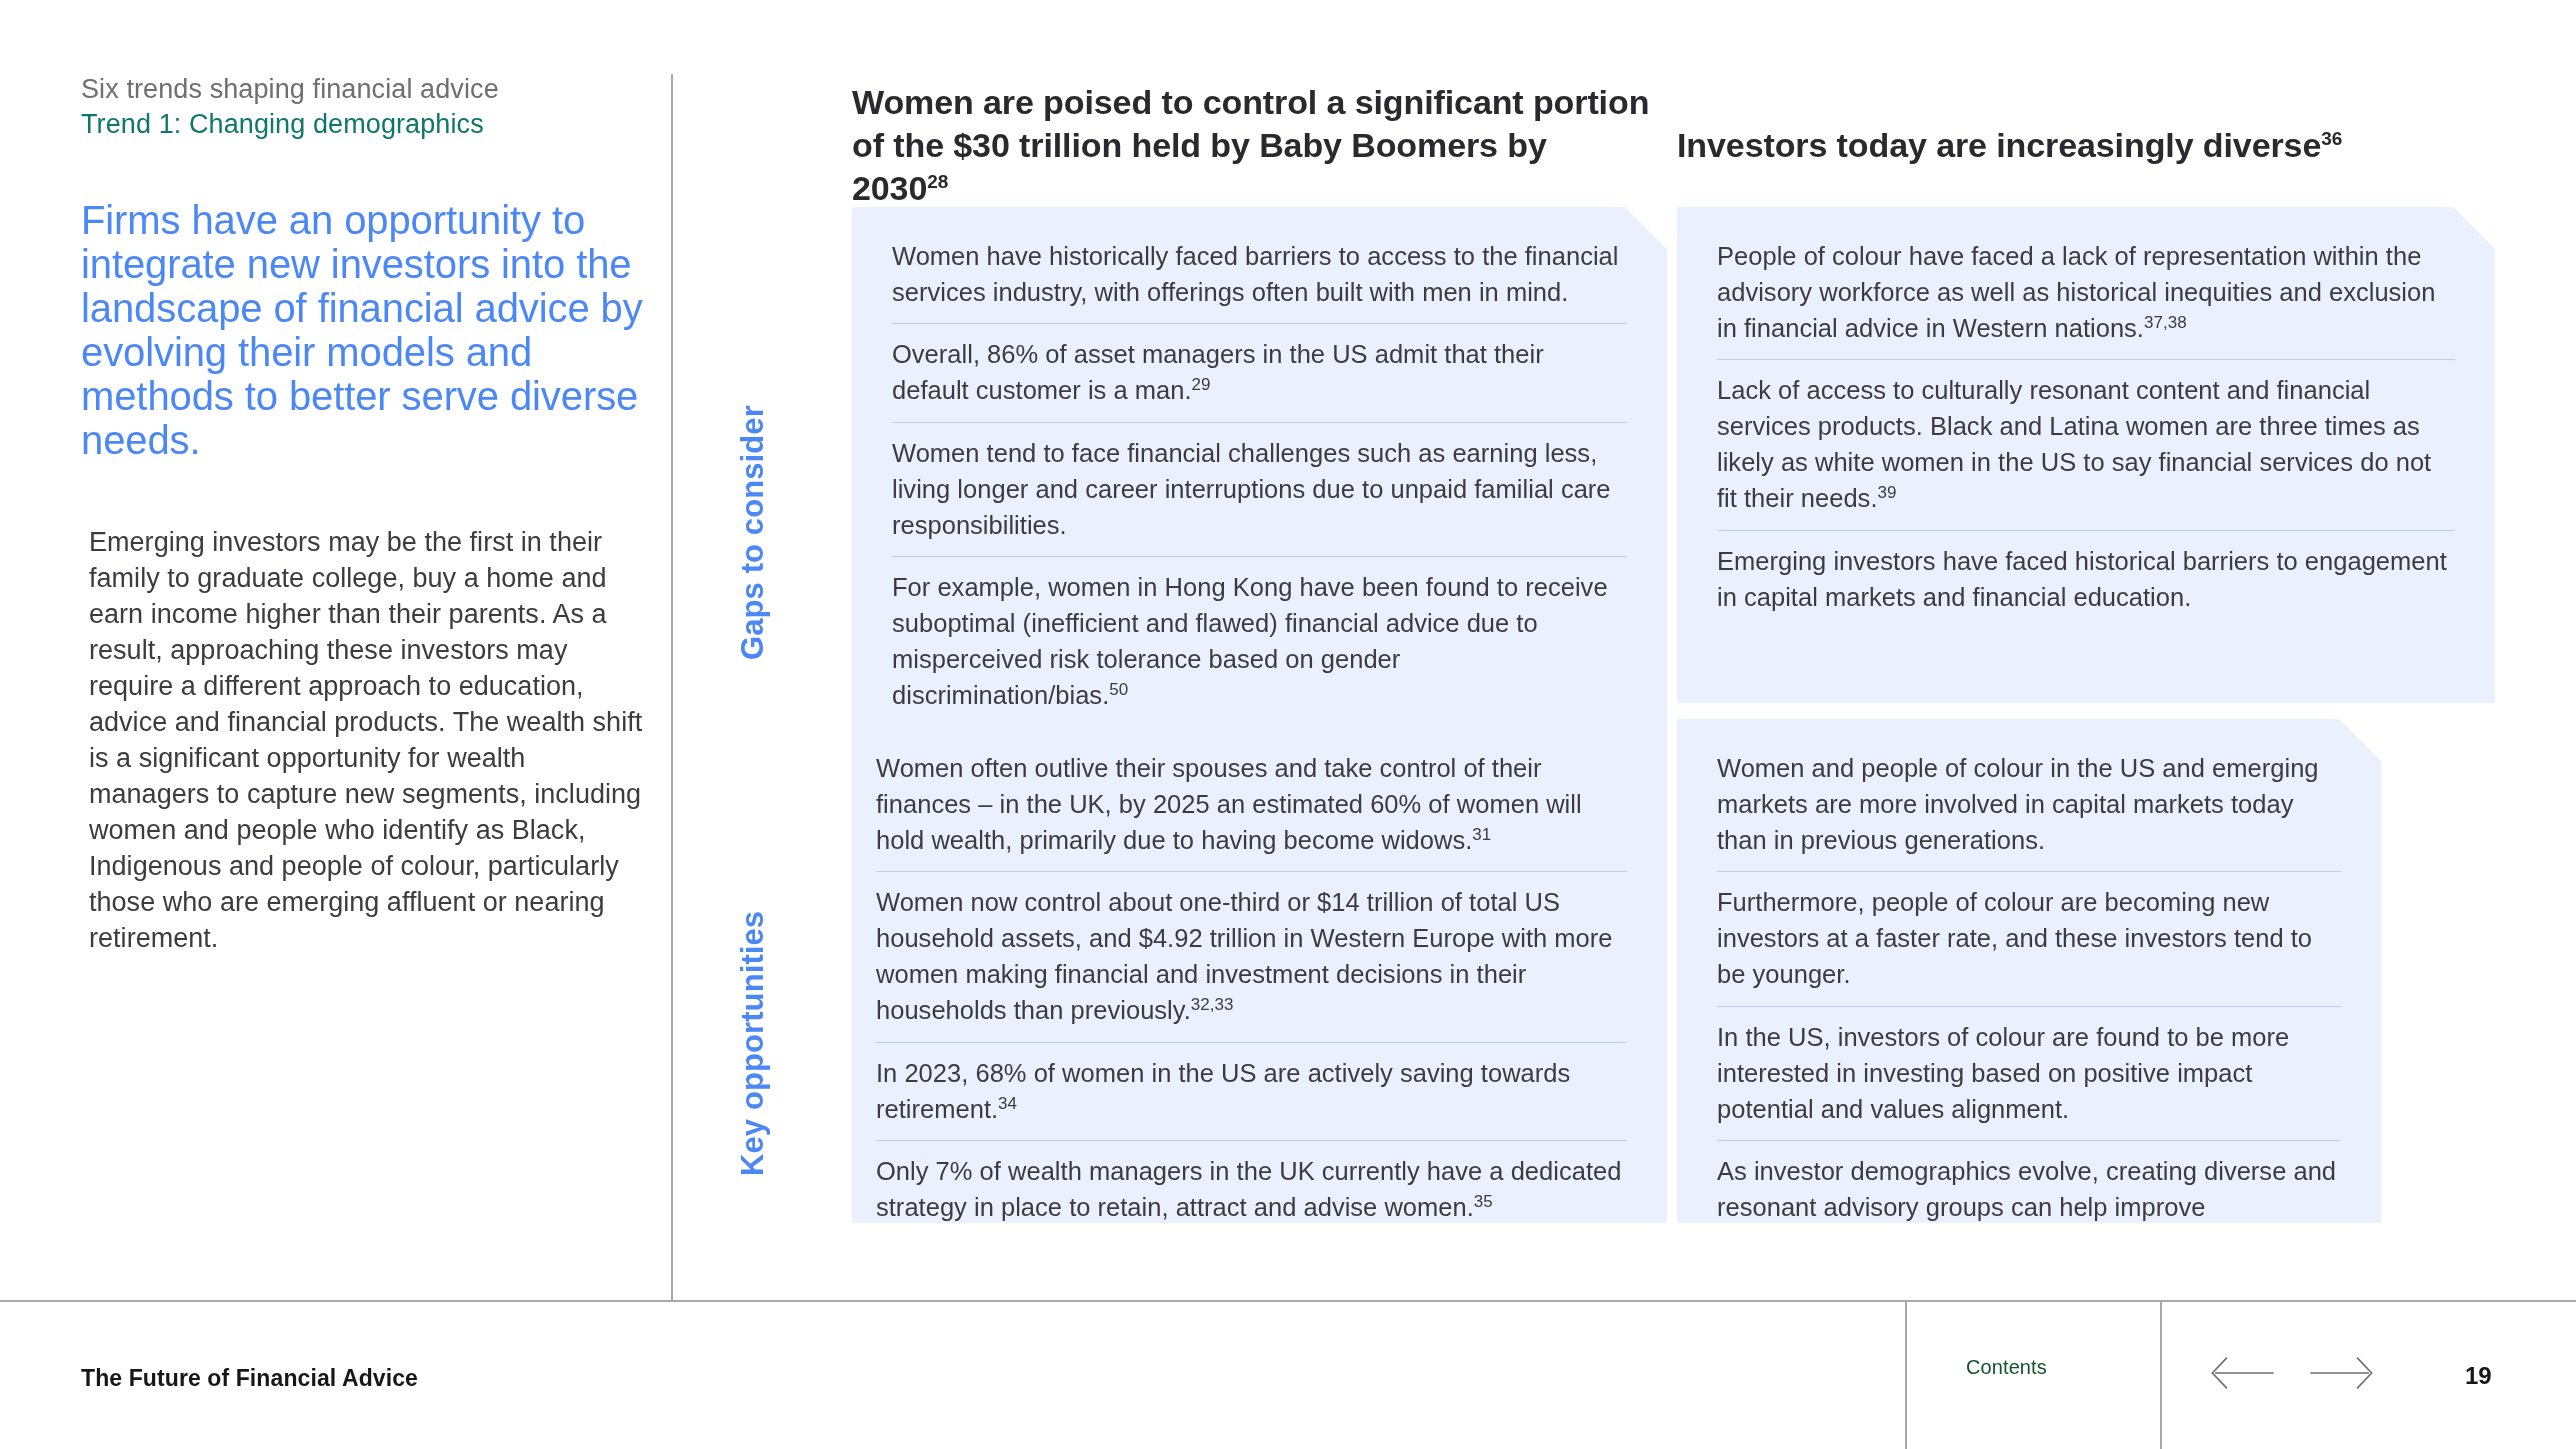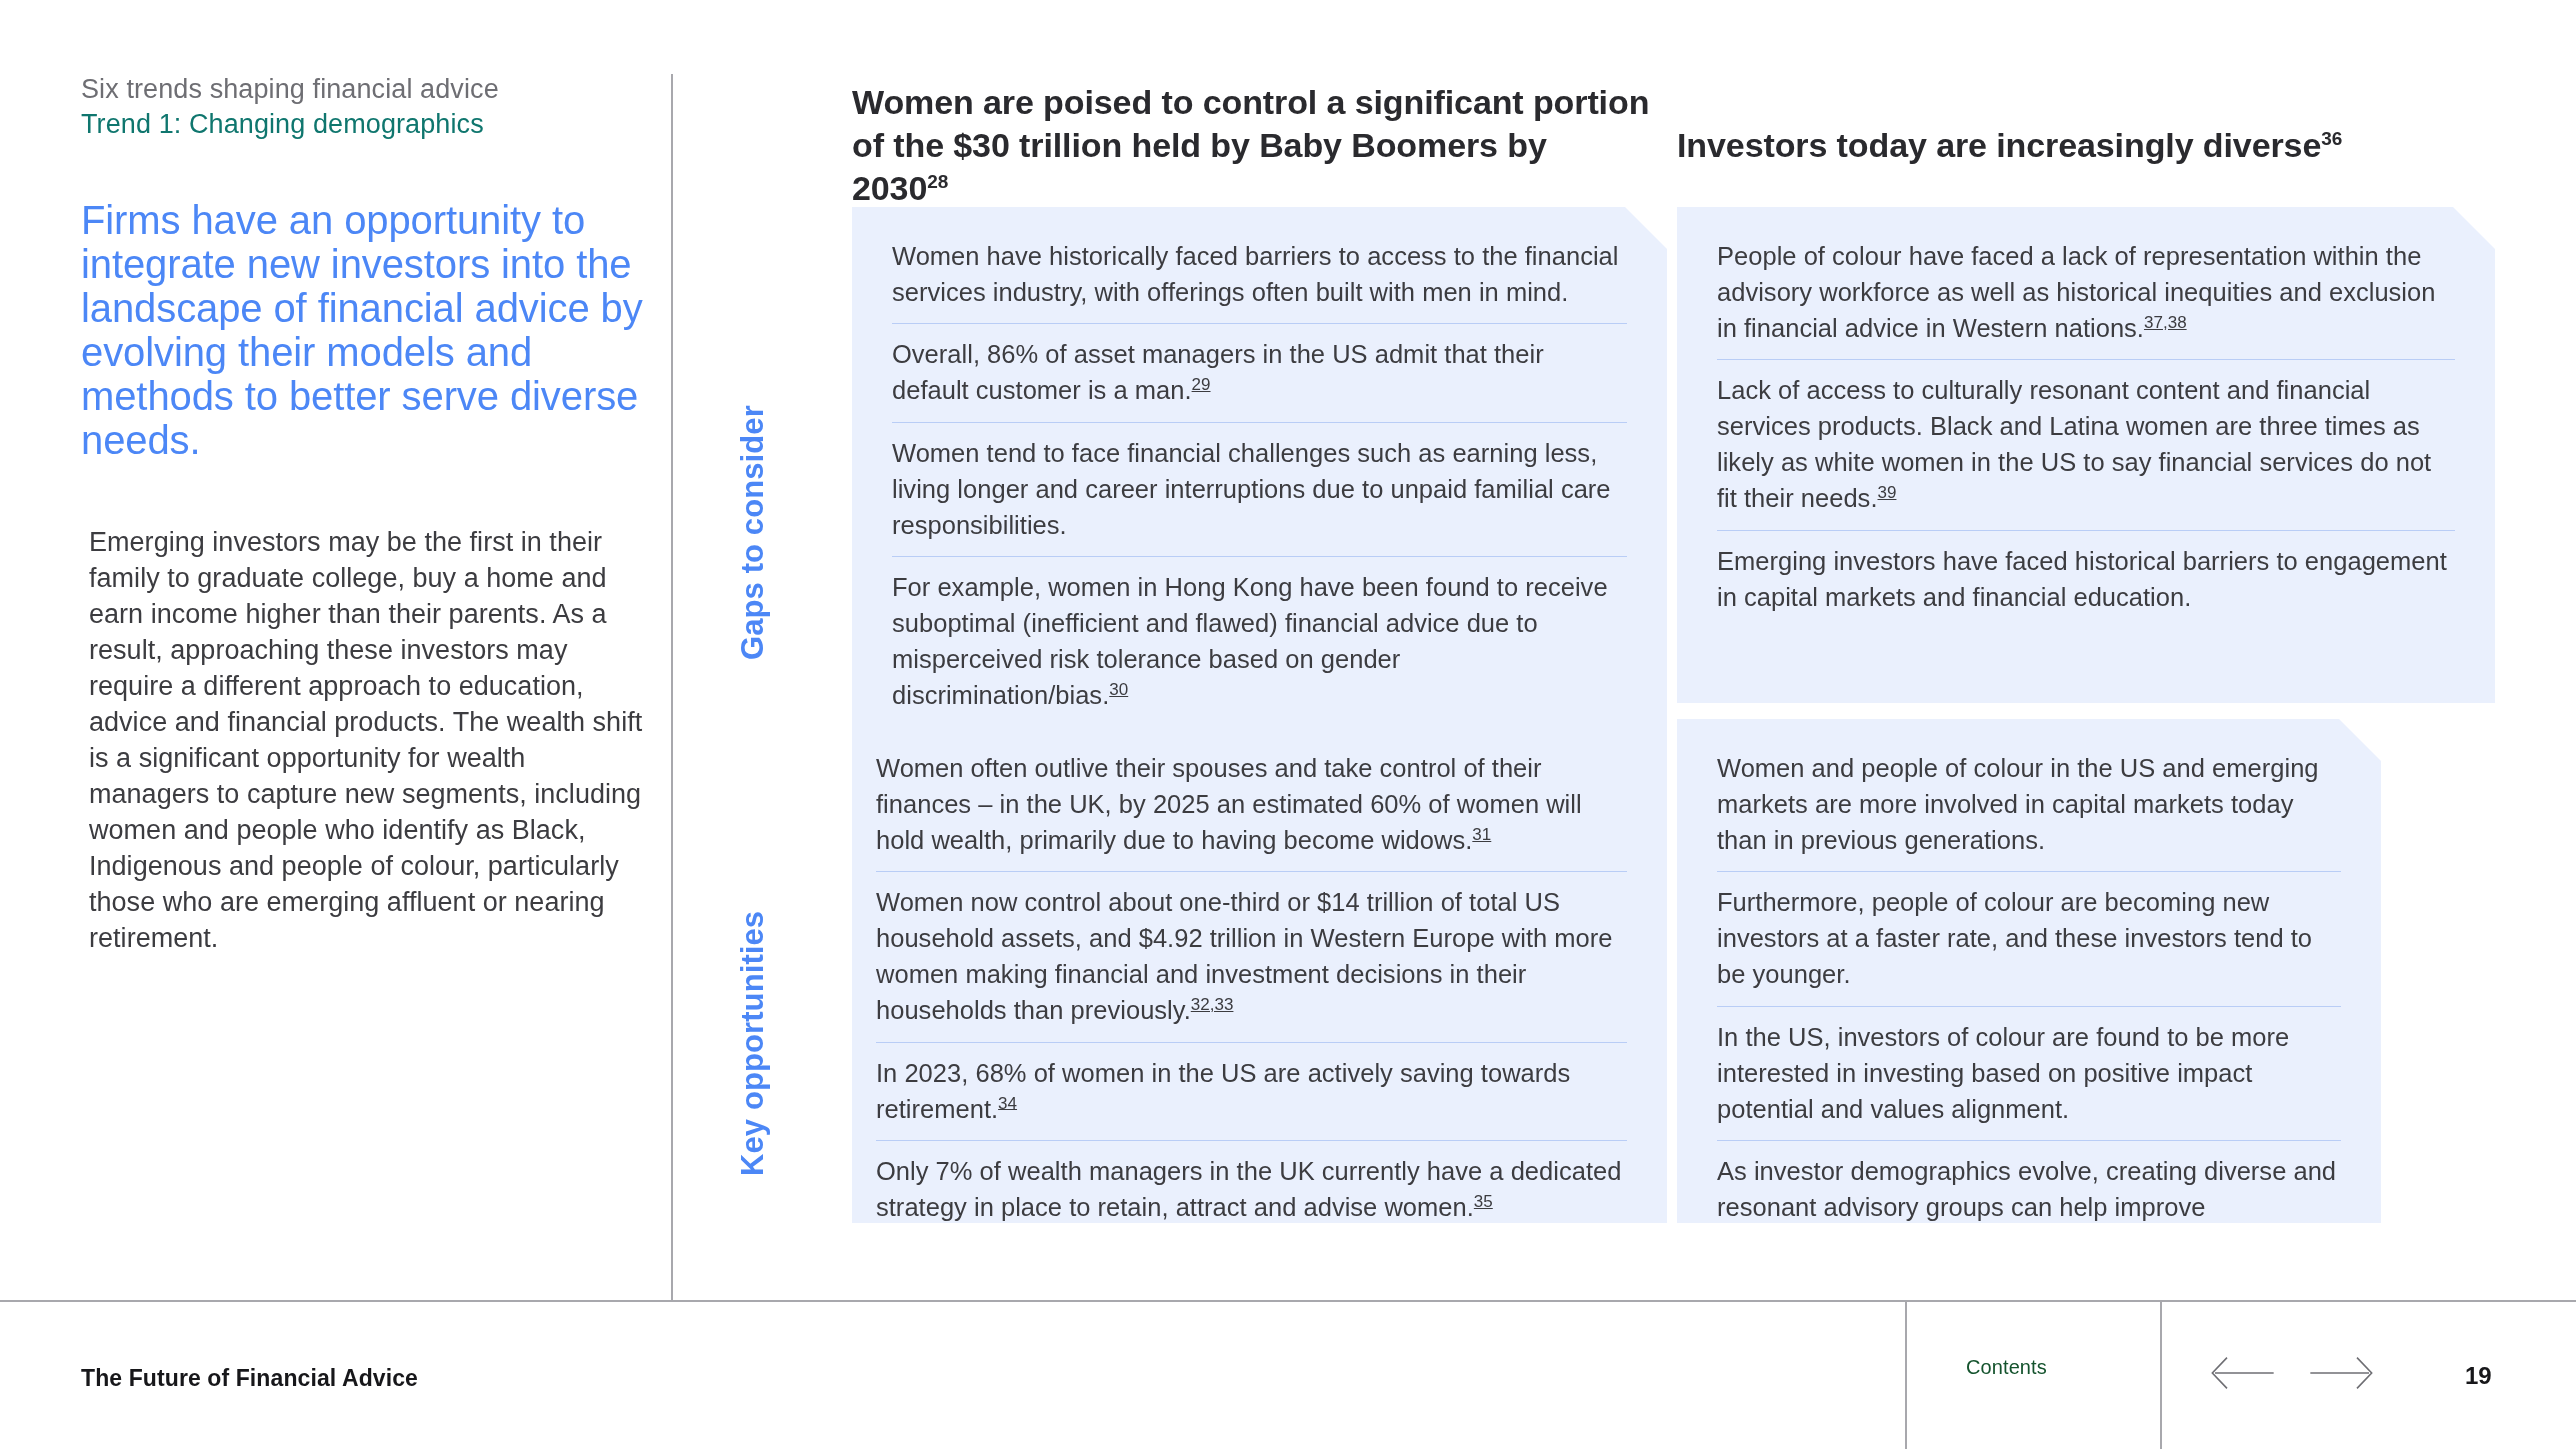--- a/index.html
+++ b/index.html
@@ -123,21 +123,20 @@
     padding: 12px 0 13.4px 0;
   }
   .card-item:first-child { padding-top: 0; }
   .card-item + .card-item {
     border-top: 1.3px solid #b9cdf6;
   }
   .sup {
     font-size: 17px;
     vertical-align: super;
     line-height: 0;
-    text-decoration: underline;
   }
 
   
   #footer-rule {
     position: absolute;
     left: 0;
     top: 1300px;
     width: 2576px;
     height: 2px;
     background: #a8a8ad;
@@ -210,21 +209,21 @@
   <span>Women are poised to control a significant portion of the $30 trillion held by Baby Boomers by 2030</span><span class="superscript">28</span>
 </div>
 <div class="column-heading" id="heading-right">
   <span>Investors today are increasingly diverse</span><span class="superscript">36</span>
 </div>
 
 <div class="card" id="card-gaps-left">
     <div class="card-item"><span>Women have historically faced barriers to access to the financial services industry, with offerings often built with men in mind.</span></div>
     <div class="card-item"><span>Overall, 86% of asset managers in the US admit that their default customer is a man.</span><span class="sup">29</span></div>
     <div class="card-item"><span>Women tend to face financial challenges such as earning less, living longer and career interruptions due to unpaid familial care responsibilities.</span></div>
-    <div class="card-item"><span>For example, women in Hong Kong have been found to receive suboptimal (inefficient and flawed) financial advice due to misperceived risk tolerance based on gender discrimination/bias.</span><span class="sup">30</span></div>
+    <div class="card-item"><span>For example, women in Hong Kong have been found to receive suboptimal (inefficient and flawed) financial advice due to misperceived risk tolerance based on gender discrimination/bias.</span><span class="sup">50</span></div>
   </div>
 <div class="card" id="card-gaps-right">
     <div class="card-item"><span>People of colour have faced a lack of representation within the advisory workforce as well as historical inequities and exclusion in financial advice in Western nations.</span><span class="sup">37,38</span></div>
     <div class="card-item"><span>Lack of access to culturally resonant content and financial services products. Black and Latina women are three times as likely as white women in the US to say financial services do not fit their needs.</span><span class="sup">39</span></div>
     <div class="card-item"><span>Emerging investors have faced historical barriers to engagement in capital markets and financial education.</span></div>
   </div>
 <div class="card" id="card-keys-left">
     <div class="card-item"><span>Women often outlive their spouses and take control of their finances – in the UK, by 2025 an estimated 60% of women will hold wealth, primarily due to having become widows.</span><span class="sup">31</span></div>
     <div class="card-item"><span>Women now control about one-third or $14 trillion of total US household assets, and $4.92 trillion in Western Europe with more women making financial and investment decisions in their households than previously.</span><span class="sup">32,33</span></div>
     <div class="card-item"><span>In 2023, 68% of women in the US are actively saving towards retirement.</span><span class="sup">34</span></div>

